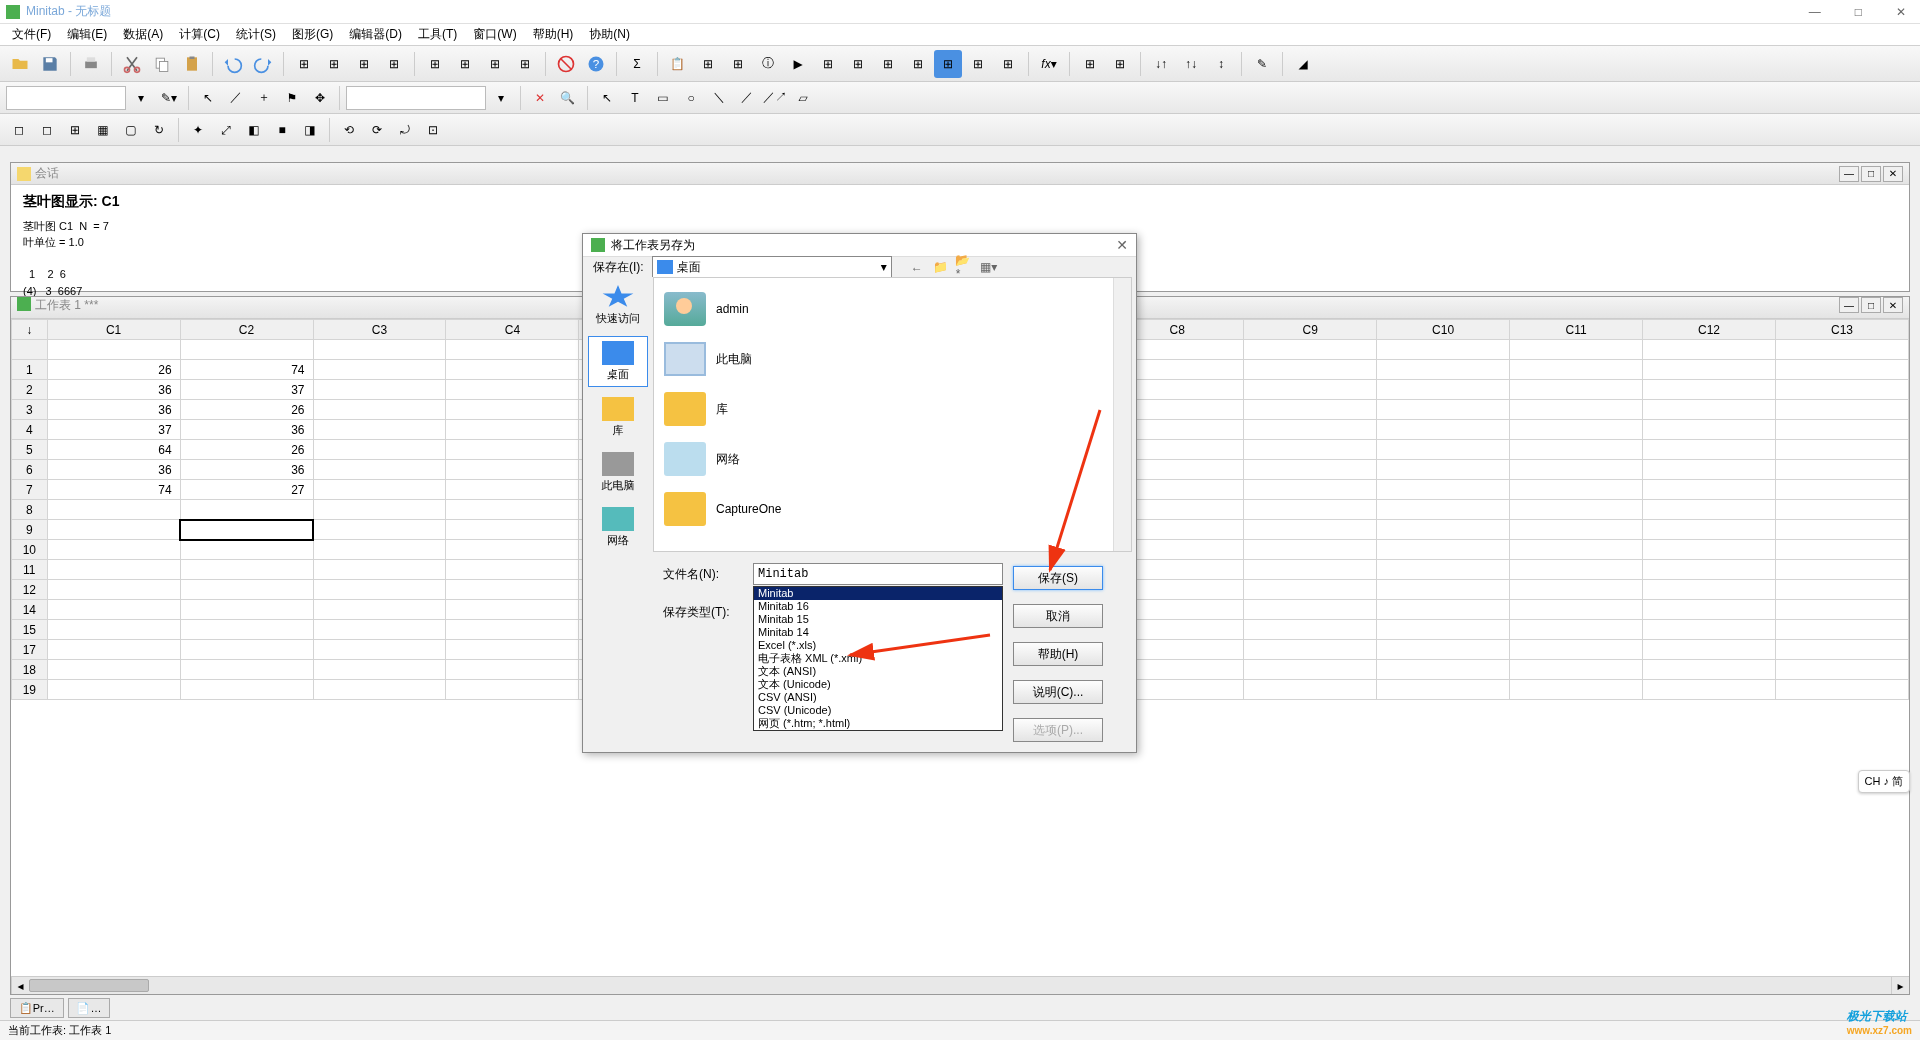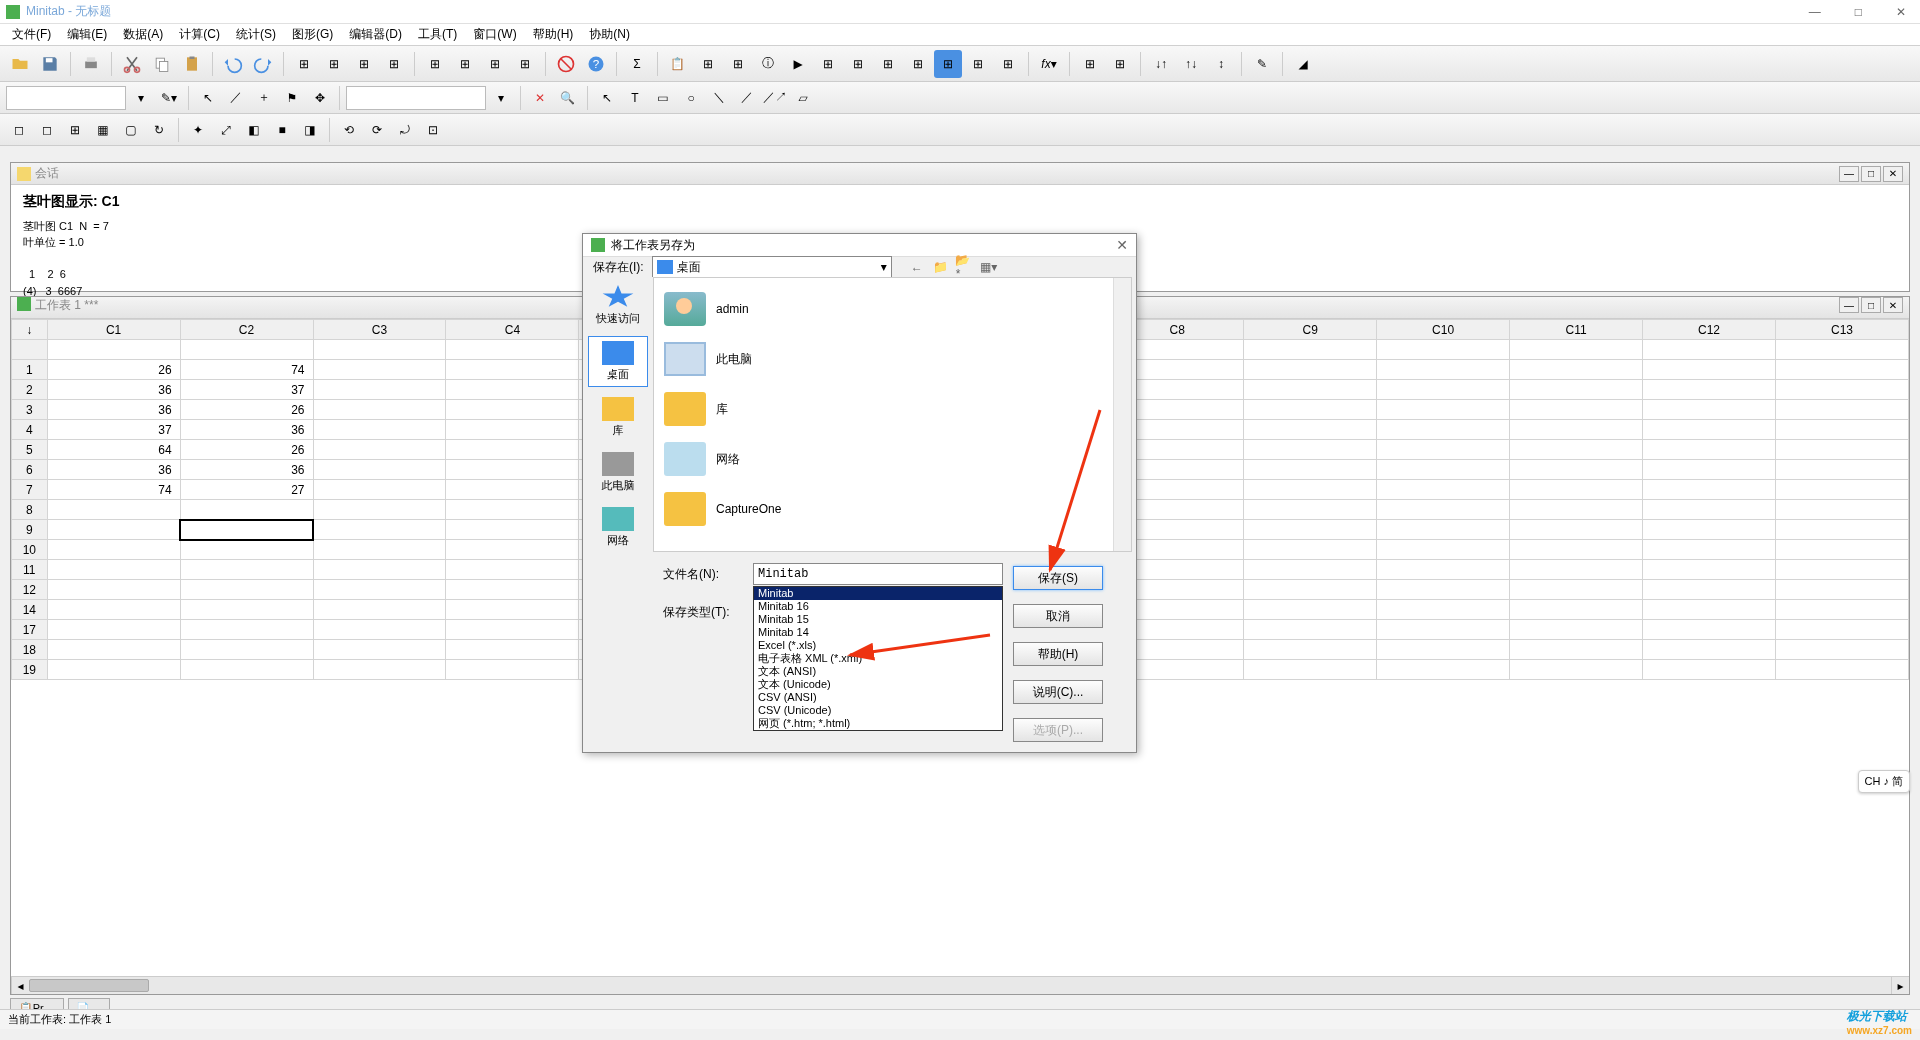--- a/index.html
+++ b/index.html
@@ -57,21 +57,21 @@
 
 .ws-scroll { height: 18px; background: #f0f0f0; border-top: 1px solid #ccc; display:flex; }
 .ws-scroll .track { flex:1; background:#e8e8e8; position:relative; }
 .ws-scroll .thumb { position:absolute; left:0; top:2px; bottom:2px; width:120px; background:#c8c8c8; border:1px solid #aaa; border-radius:2px;}
 .ws-scroll .arrow { width:18px; display:flex; align-items:center; justify-content:center; background:#e8e8e8; border-left:1px solid #ccc; cursor:pointer;}
 
 
 .bottom-tabs { position: absolute; left: 10px; bottom: 22px; display: flex; gap: 4px; }
 .bottom-tabs .tab { height: 20px; padding: 0 8px; background: #e8e8e8; border: 1px solid #aaa; font-size: 11px; display: flex; align-items: center; cursor: pointer; }
 
-.status-bar { position: absolute; left: 0; right: 0; bottom: 11px; height: 20px; background: #f4f4f4; border-top: 1px solid #ccc; display: flex; align-items: center; padding: 0 8px; font-size: 11px; }
+.status-bar { position: absolute; left: 0; right: 0; bottom: 0; height: 20px; background: #f4f4f4; border-top: 1px solid #ccc; display: flex; align-items: center; padding: 0 8px; font-size: 11px; }
 
 
 .dialog-overlay { position: absolute; left: 0; top: 0; right: 0; bottom: 0; border-radius: 29px; }
 .save-dialog { position: absolute; left: 582px; top: 233px; width: 555px; height: 520px; background: #f0f0f0; border: 1px solid #888; box-shadow: 2px 2px 8px rgba(0,0,0,0.3); display: flex; flex-direction: column; }
 .dlg-title { height: 26px; background: #fff; display: flex; align-items: center; padding: 0 8px; border-bottom: 1px solid #ddd; }
 .dlg-title .dicon { width: 14px; height: 14px; background: #4caf50; margin-right: 6px; }
 .dlg-title .dtext { font-size: 12px; }
 .dlg-title .dclose { margin-left: auto; cursor: pointer; font-size: 14px; color: #666; }
 
 .dlg-nav { height: 20px; display: flex; align-items: center; padding: 4px 10px; gap: 8px; }
@@ -573,20 +573,37 @@
             <td></td>
             <td></td>
             <td></td>
             <td></td>
             <td></td>
             <td></td>
             <td></td>
           </tr>
           <tr>
             <th class="rowhead">14</th>
+            <td></td>
+            <td></td>
+            <td></td>
+            <td></td>
+            <td></td>
+            <td></td>
+            <td></td>
+            <td></td>
+            <td></td>
+            <td></td>
+            <td></td>
+            <td></td>
+            <td></td>
+            <td></td>
+          </tr>
+          <tr>
+            <th class="rowhead">15</th>
             <td></td>
             <td></td>
             <td></td>
             <td></td>
             <td></td>
             <td></td>
             <td></td>
             <td></td>
             <td></td>
             <td></td>

